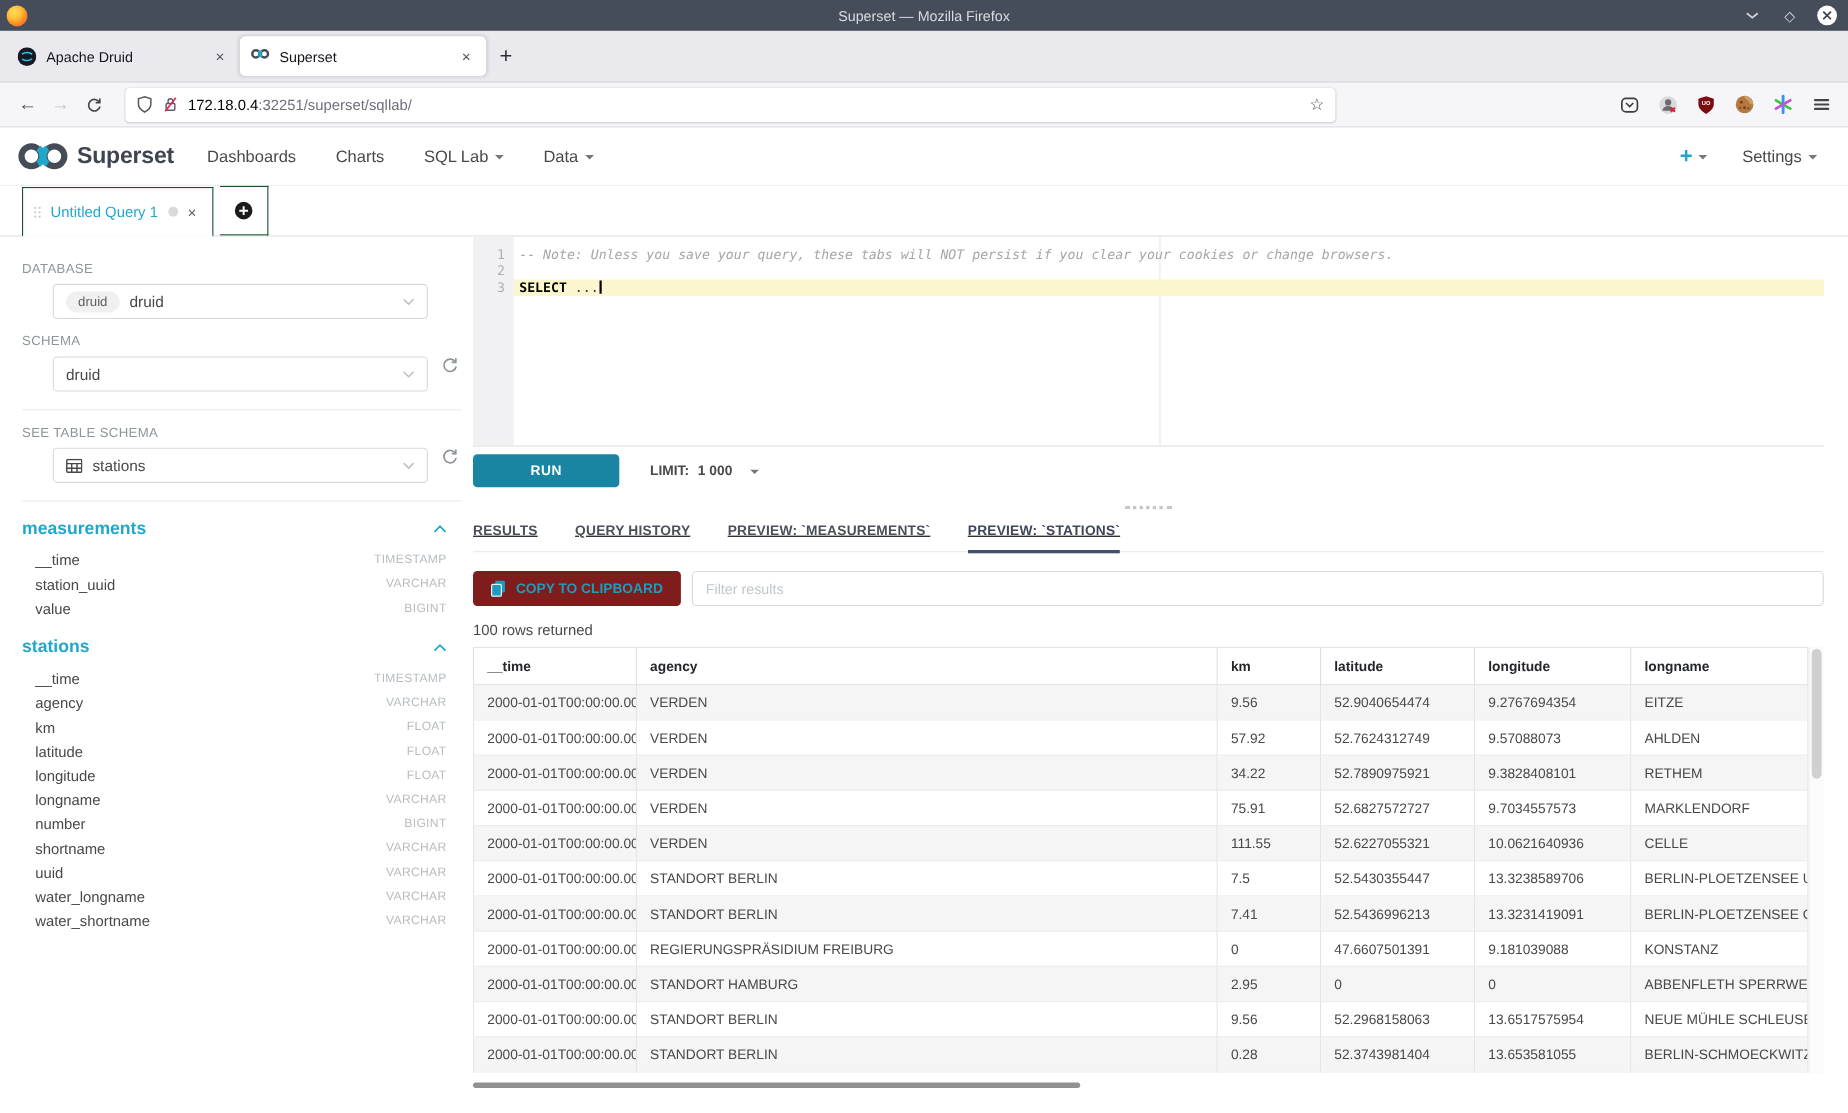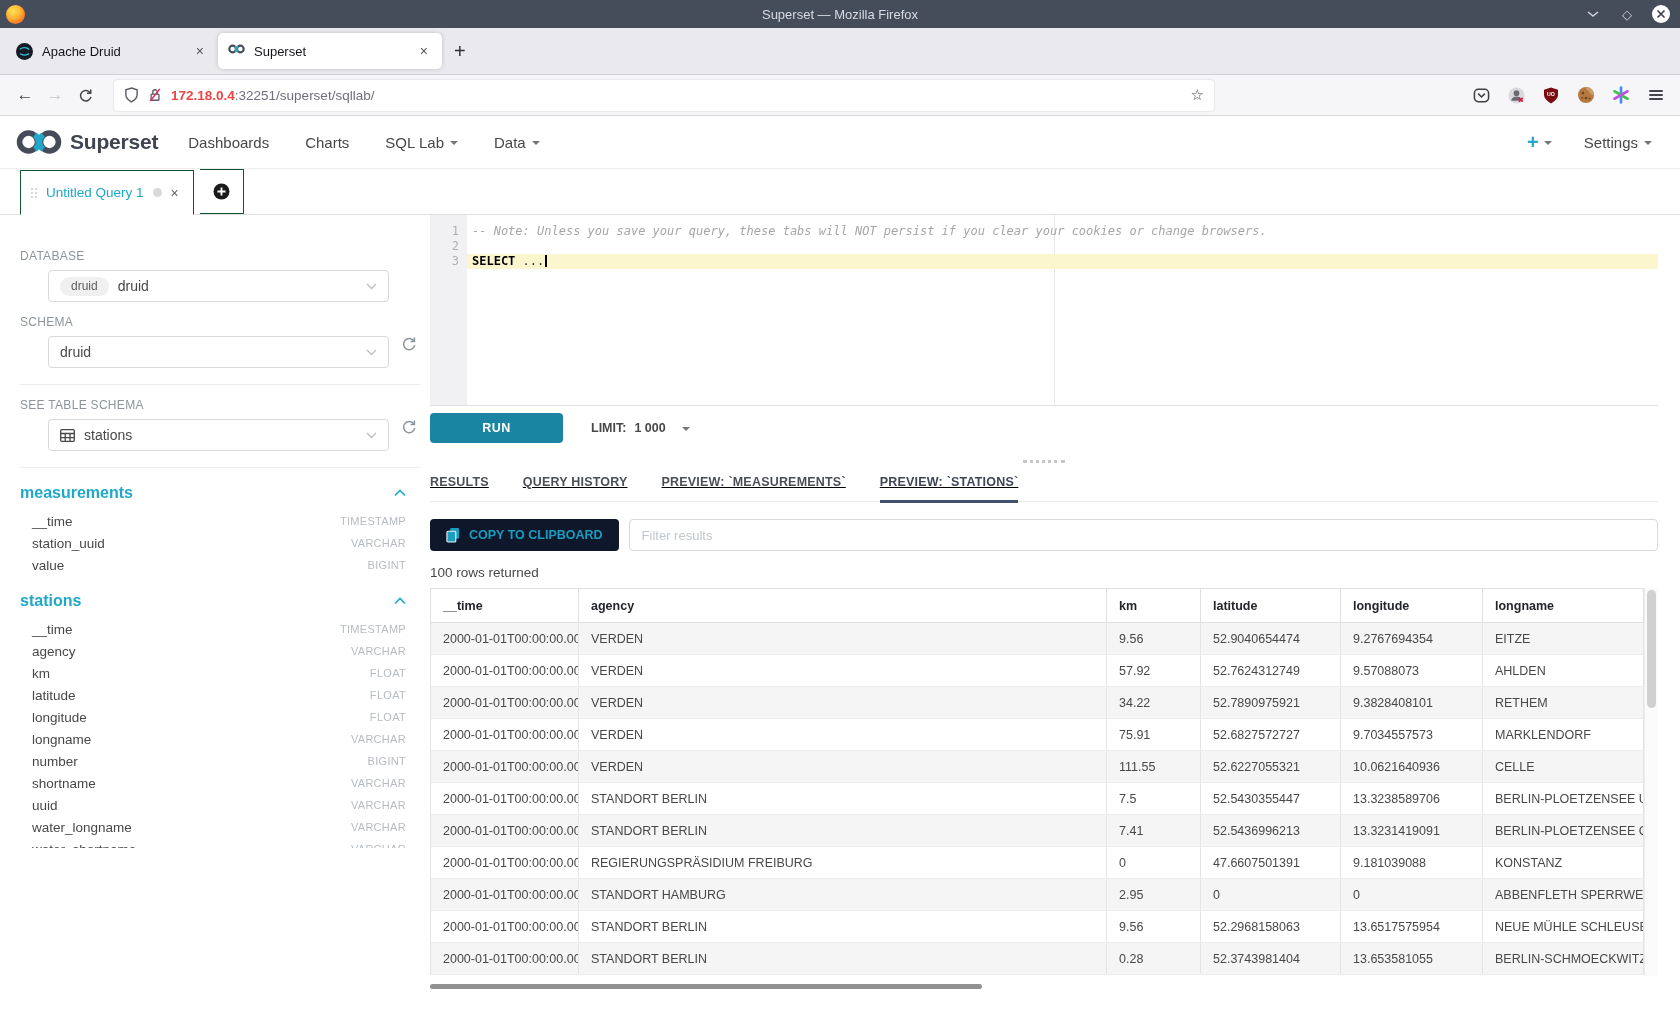--- a/index.html
+++ b/index.html
@@ -28,21 +28,21 @@
   .newtab { font-size:20px; color:#2f2f34; padding:0 12px; line-height:1; }
 
   
   .nav-toolbar { height:42px; background:#f6f6f8; border-top:1px solid #d0d0d5; border-bottom:1px solid #d8d8dc;
     display:flex; align-items:center; padding:0 10px; flex:none; }
   .nav-btn { width:30px; height:28px; display:flex; align-items:center; justify-content:center; color:#45454d; font-size:17px; }
   .nav-btn.disabled { color:#c6c6cb; }
   .urlbar { width:1100px; height:31px; background:#fff; border-radius:4px; box-shadow:0 0 2px rgba(0,0,0,.18);
     margin-left:14px; display:flex; align-items:center; padding:0 10px; gap:9px; }
   .url-text { font-size:13.5px; flex:1; white-space:nowrap; overflow:hidden; }
-  .url-host { color:#ef4444; font-weight:700; }
+  .url-host { color:#000000; font-weight:400; }
   .url-rest { color:#6f6f7e; }
   .url-star { color:#4a4a52; font-size:15px; }
   .tb-icons { margin-left:auto; display:flex; align-items:center; gap:15px; padding-right:4px; }
   .tb-icon { width:20px; height:20px; display:flex; align-items:center; justify-content:center; position:relative; }
   .hamburger div { width:14px; height:2px; background:#44444c; margin:2px 0; border-radius:1px; }
 
   
   .app { flex:1; display:flex; flex-direction:column; background:#fff; min-height:0; }
   .s-navbar { height:53px; display:flex; align-items:center; padding-left:16px; border-bottom:1px solid #ededed; flex:none; }
   .brand { display:flex; align-items:center; gap:8px; }
@@ -64,21 +64,21 @@
   .qtab-label { color:#1fa8c9; font-size:13.5px; }
   .qtab-dot { width:9px; height:9px; border-radius:50%; background:#d9d9d9; }
   .qtab-close { color:#666; font-size:14px; line-height:1; }
 
   
   .main { flex:1; display:flex; min-height:0; }
 
   
   .sidebar { width:430px; flex:none; padding:14px 10px 0 20px; overflow:hidden; }
   .field-label { font-size:12px; color:#8c959c; letter-spacing:.3px; margin:13px 0 7px; }
-  .field-label:first-child { margin-top:20px; }
+  .field-label:first-child { margin-top:8px; }
   .select-row { display:flex; align-items:flex-start; gap:9px;padding-left:28px; }
   .sel { flex:1; height:32px; border:1px solid #d9d9d9; border-radius:4px; display:flex; align-items:center; padding:0 11px; gap:9px; background:#fff; }
   .sel-text { font-size:14px; color:#484848; }
   .pill { background:#f0f0f0; border-radius:11px; padding:2.5px 11px; font-size:12px; color:#5f5f5f; }
   .sel .chev { margin-left:auto; color:#bfbfbf; display:flex; }
   .icon-slot { width:22px; flex:none; display:flex; justify-content:center; color:#8a929a  ; color:#8b949b; }
   .divider { height:1px; background:#ececec; margin:16px 0 6px; }
   .tbl-heading { display:flex; align-items:center; margin:16px 0 8px; }
   .tbl-name { font-size:16px; font-weight:700; color:#1fa8c9; }
   .tbl-heading .collapse { margin-left:auto; margin-right:14px; color:#1fa8c9; display:flex; }
@@ -121,21 +121,21 @@
   .splitter { height:24px; display:flex; align-items:center; justify-content:center; flex:none; }
   .splitter .dots { width:42px; border-top:3px dotted #c6c6c6; }
 
   
   .result-tabs { display:flex; gap:34px; border-bottom:1px solid #e9e9e9; flex:none; padding-top:2px;text-decoration:underline; }
   .rtab { padding-bottom:11px; font-size:12.5px; font-weight:700; color:#4b5058; letter-spacing:.2px; border-bottom:3px solid transparent; margin-bottom:-2px; }
   .rtab.active { border-bottom-color:#41516b; color:#3f4658; }
 
   
   .result-controls { margin-top:17px; display:flex; gap:10px; flex:none; }
-  .copy-btn { height:32px; padding:0 16px; background:#0f172a; border-radius:4px; color:#1a9dbf; font-size:12.5px; font-weight:700;
+  .copy-btn { height:32px; padding:0 16px; background:#7f1d1d; border-radius:4px; color:#1a9dbf; font-size:12.5px; font-weight:700;
     display:flex; align-items:center; gap:9px; flex:none; }
   .filter-input { flex:1; height:32px; border:1px solid #d9d9d9; border-radius:4px; padding:0 12px; font-size:13px; color:#484848;
     font-family:"Liberation Sans",sans-serif; outline:none; }
   .filter-input::placeholder { color:#c1c7cc; }
   .rowcount { margin:14px 0 8px; font-size:13.5px; color:#484848; flex:none; }
 
   
   .table-wrap { height:388px; position:relative; overflow:hidden; flex:none; }
   table.results { border-collapse:collapse; table-layout:fixed; width:calc(100% - 14px); }
   table.results th { height:34px; background:#fff; font-size:12.5px; font-weight:700; color:#24262b; text-align:left;

